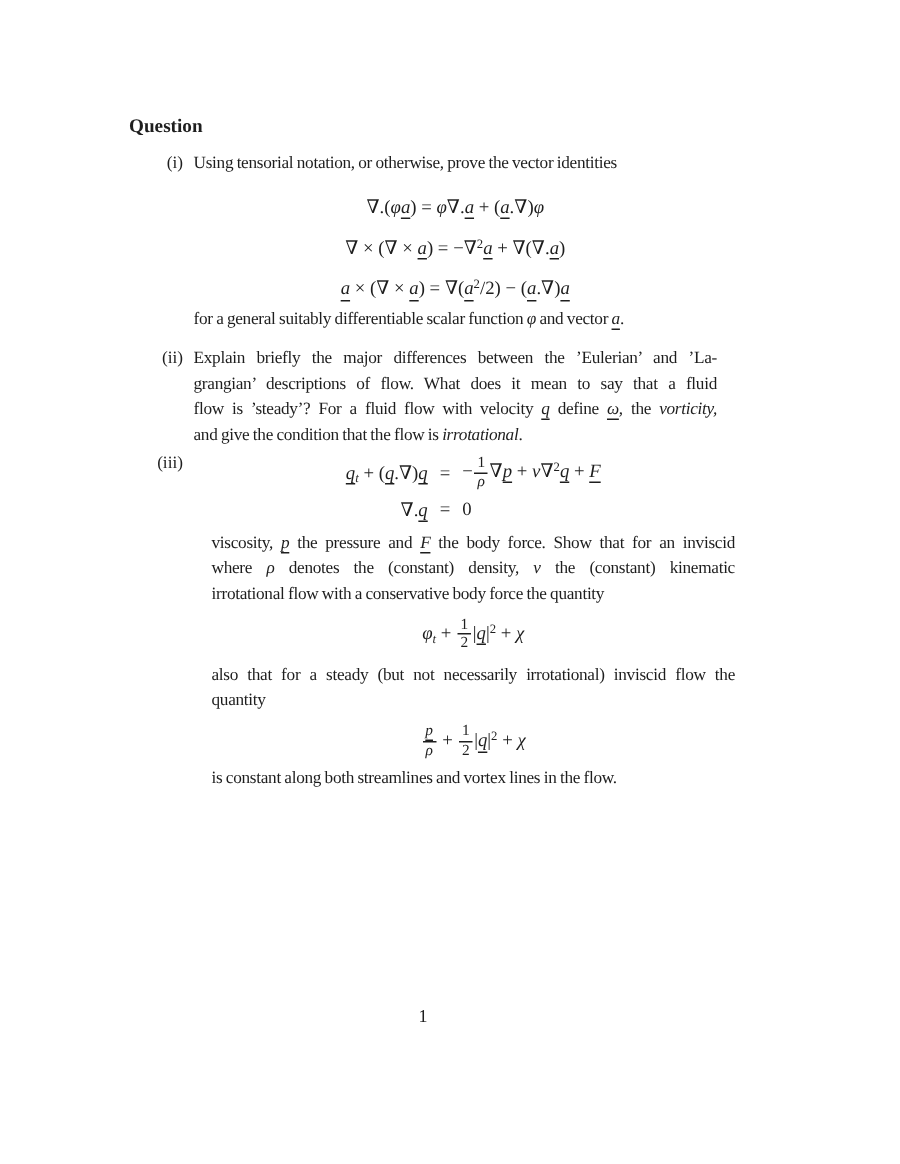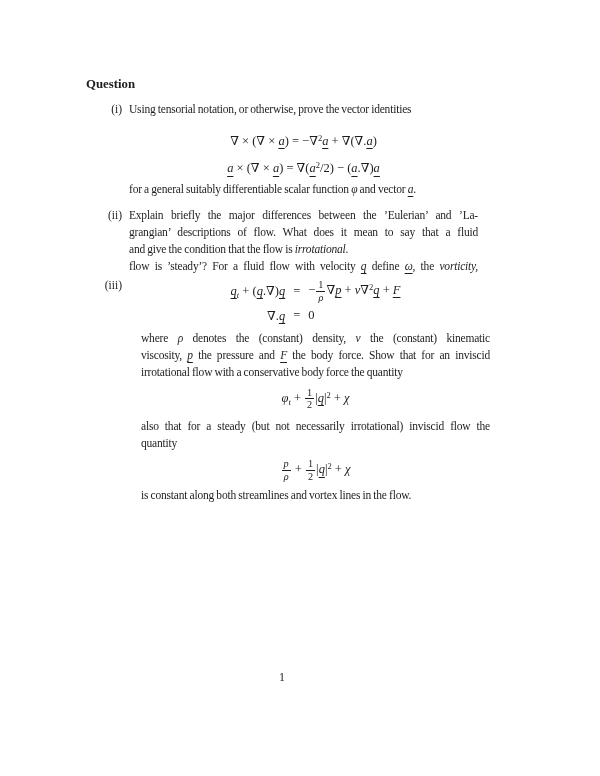--- a/index.html
+++ b/index.html
@@ -82,51 +82,52 @@
 <body>
 
 <div class="doc">
   <div class="content">
     <div class="heading">Question</div>
     <div id="items">
         <div class="item item-i">
           <span class="label">(i)</span>
           <div class="ibody">
             <div class="line"><span>Using tensorial notation, or otherwise, prove the vector identities</span></div>
+            <div class="eq"><span>∇.(</span><span class="it">φ</span><span class="it vec">a</span><span>) = </span><span class="it">φ</span><span>∇.</span><span class="it vec">a</span><span> + (</span><span class="it vec">a</span><span>.∇)</span><span class="it">φ</span></div>
             <div class="eq"><span>∇ × (∇ × </span><span class="it vec">a</span><span>) = −∇</span><span class="sup">2</span><span class="it vec">a</span><span> + ∇(∇.</span><span class="it vec">a</span><span>)</span></div>
             <div class="eq"><span class="it vec">a</span><span> × (∇ × </span><span class="it vec">a</span><span>) = ∇(</span><span class="it vec">a</span><span class="sup">2</span><span>/2) − (</span><span class="it vec">a</span><span>.∇)</span><span class="it vec">a</span></div>
             <div class="line"><span>for a general suitably differentiable scalar function </span><span class="it">φ</span><span> and vector </span><span class="it vec">a</span><span>.</span></div>
           </div>
         </div>
         <div class="item item-ii">
           <span class="label">(ii)</span>
           <div class="ibody">
             <div class="line jus"><span>Explain briefly the major differences between the ’Eulerian’ and ’La-</span></div>
             <div class="line jus"><span>grangian’ descriptions of flow. What does it mean to say that a fluid</span></div>
+            <div class="line jus"><span>flow is ’steady’? For a fluid flow with velocity </span><span class="it vec">q</span><span> define </span><span class="it vec">ω</span><span>, the </span><span class="it">vorticity,</span></div>
             <div class="line"><span>and give the condition that the flow is </span><span class="it">irrotational</span><span>.</span></div>
-            <div class="line jus"><span>flow is ’steady’? For a fluid flow with velocity </span><span class="it vec">q</span><span> define </span><span class="it vec">ω</span><span>, the </span><span class="it">vorticity,</span></div>
           </div>
         </div>
         <div class="item item-iii">
           <span class="label">(iii)</span>
           <div class="ibody">
             <div class="alignwrap"><div class="atbl"><div class="arow">
                   <span class="ac al"><span class="it vec">q</span><span class="it sub">t</span><span> + (</span><span class="it vec">q</span><span>.∇)</span><span class="it vec">q</span></span>
                   <span class="ac am">=</span>
                   <span class="ac ar"><span>−</span><span class="frac">
                       <span class="fnum"><span>1</span></span>
                       <span class="fden"><span class="it">ρ</span></span>
                     </span><span>∇</span><span class="it vec">p</span><span> + </span><span class="it">ν</span><span>∇</span><span class="sup">2</span><span class="it vec">q</span><span> + </span><span class="it vec">F</span></span>
                 </div><div class="arow">
                   <span class="ac al"><span>∇.</span><span class="it vec">q</span></span>
                   <span class="ac am">=</span>
                   <span class="ac ar"><span>0</span></span>
                 </div></div></div>
+            <div class="line jus"><span>viscosity, </span><span class="it vec">p</span><span> the pressure and </span><span class="it vec">F</span><span> the body force. Show that for an inviscid</span></div>
             <div class="line jus"><span>where </span><span class="it">ρ</span><span> denotes the (constant) density, </span><span class="it">ν</span><span> the (constant) kinematic</span></div>
-            <div class="line jus"><span>viscosity, </span><span class="it vec">p</span><span> the pressure and </span><span class="it vec">F</span><span> the body force. Show that for an inviscid</span></div>
             <div class="line"><span>irrotational flow with a conservative body force the quantity</span></div>
             <div class="eq tall"><span class="it">φ</span><span class="it sub">t</span><span> + </span><span class="frac">
                 <span class="fnum"><span>1</span></span>
                 <span class="fden"><span>2</span></span>
               </span><span>|</span><span class="it vec">q</span><span>|</span><span class="sup">2</span><span> + </span><span class="it">χ</span></div>
             <div class="line jus"><span>also that for a steady (but not necessarily irrotational) inviscid flow the</span></div>
             <div class="line"><span>quantity</span></div>
             <div class="eq tall"><span class="frac">
                 <span class="fnum"><span class="it vec">p</span></span>
                 <span class="fden"><span class="it">ρ</span></span>

